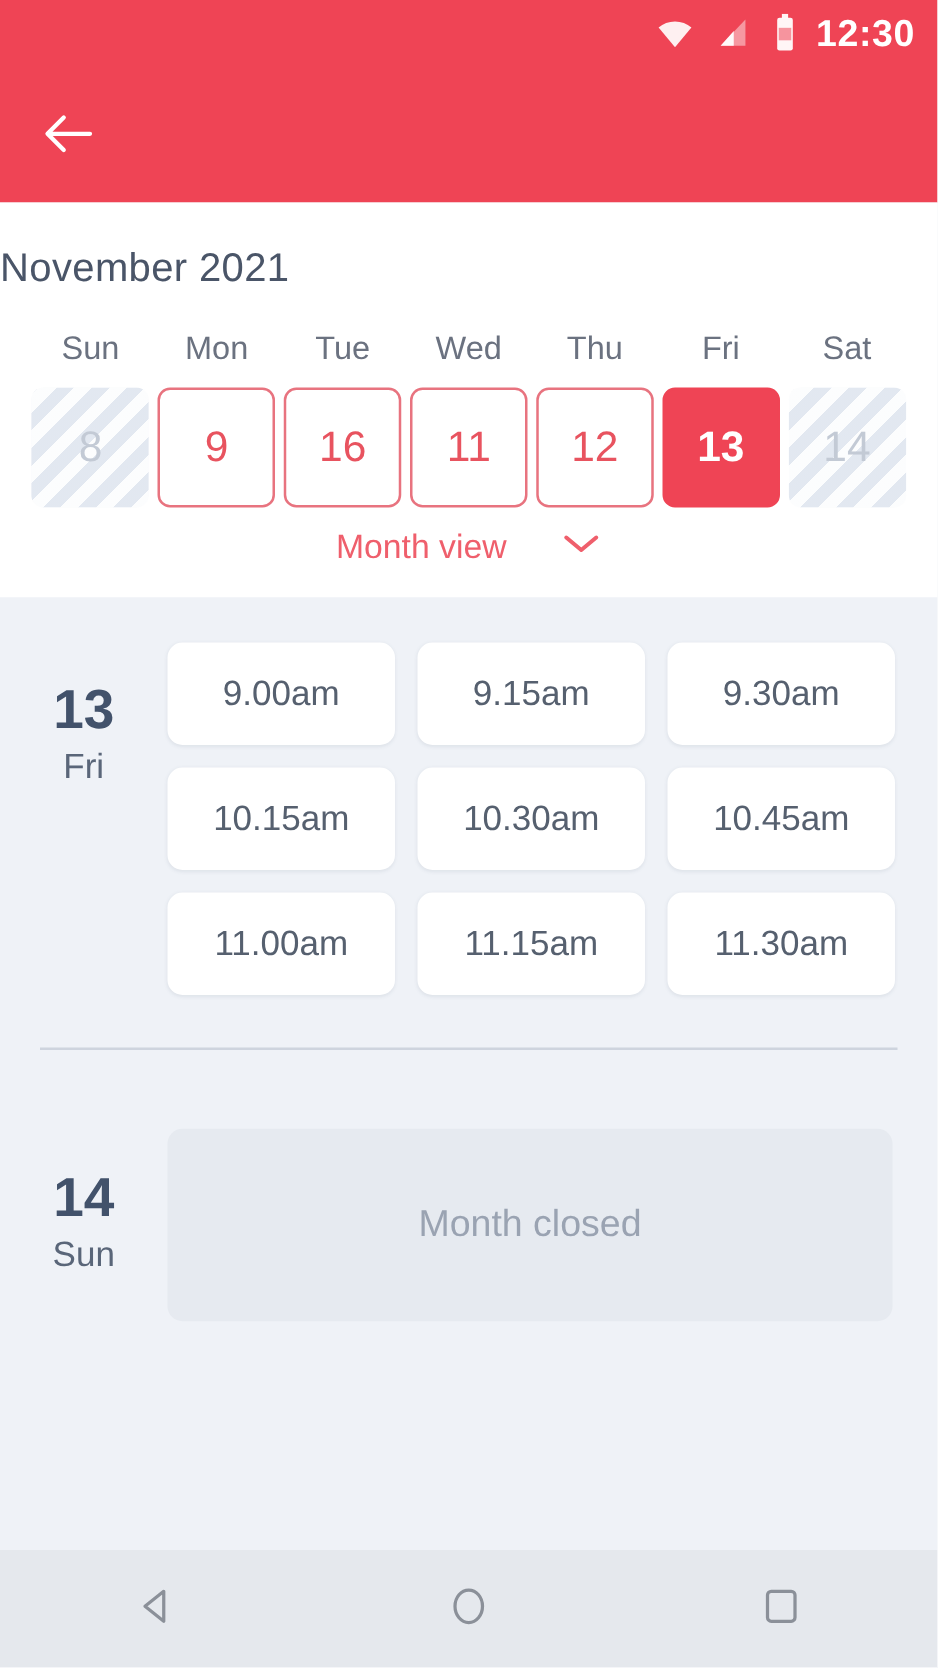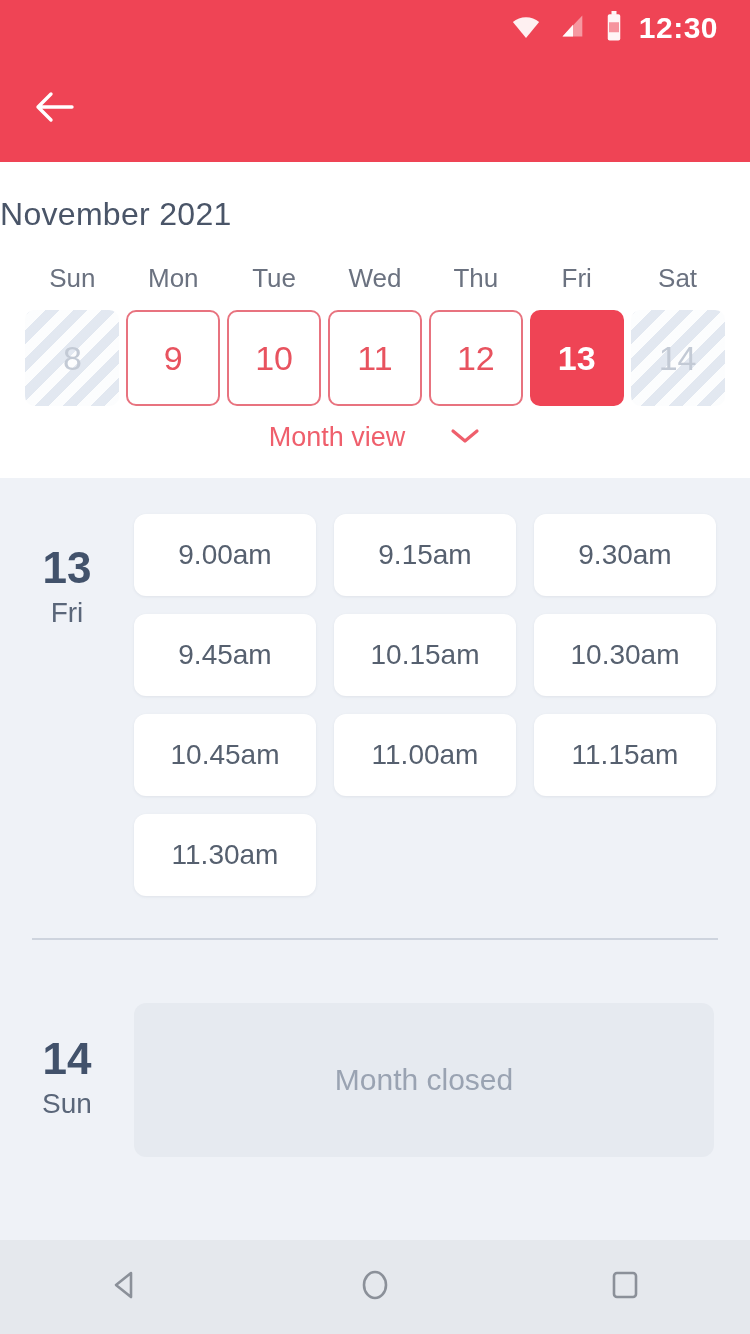--- a/index.html
+++ b/index.html
@@ -9,21 +9,21 @@
     background:#ffffff;
     overflow:hidden;
   }
   .phone { position:relative; width:750px; height:1334px; background:#eff2f7; }
 
   
   .statusbar {
     position:absolute; top:0; left:0; width:750px; height:56px;
     background:#ef4css; background:#ef4455;
     display:flex; align-items:center; justify-content:flex-end;
-    padding-right:32px;
+    padding-right:18px;
   }
   .statusbar .sb-icons { display:flex; align-items:center; gap:18px; }
   .sb-clock {
     color:#ffffff; font-size:30px; font-weight:bold; letter-spacing:0.5px;
     margin-left:16px; line-height:1;
   }
   .icn { display:block; }
 
   
   .appbar {
@@ -175,21 +175,21 @@
       <span>Tue</span>
       <span>Wed</span>
       <span>Thu</span>
       <span>Fri</span>
       <span>Sat</span>
     </div>
 
     <div class="cal-days">
       <div class="day disabled">8</div>
       <div class="day available">9</div>
-      <div class="day available">10</div>
+      <div class="day available">16</div>
       <div class="day available">11</div>
       <div class="day available">12</div>
       <div class="day selected">13</div>
       <div class="day disabled">14</div>
     </div>
 
     <div class="monthview">
       <span class="monthview-label">Month view</span>
       <span>
         <svg width="32" height="20" viewBox="0 0 32 20">
@@ -203,21 +203,20 @@
 
     <div class="day-group">
       <div class="day-tag">
         <div class="dnum">13</div>
         <div class="dname">Fri</div>
       </div>
       <div class="slot-grid">
         <div class="slot">9.00am</div>
         <div class="slot">9.15am</div>
         <div class="slot">9.30am</div>
-        <div class="slot">9.45am</div>
         <div class="slot">10.15am</div>
         <div class="slot">10.30am</div>
         <div class="slot">10.45am</div>
         <div class="slot">11.00am</div>
         <div class="slot">11.15am</div>
         <div class="slot">11.30am</div>
       </div>
     </div>
 
     <div class="divider"></div>

